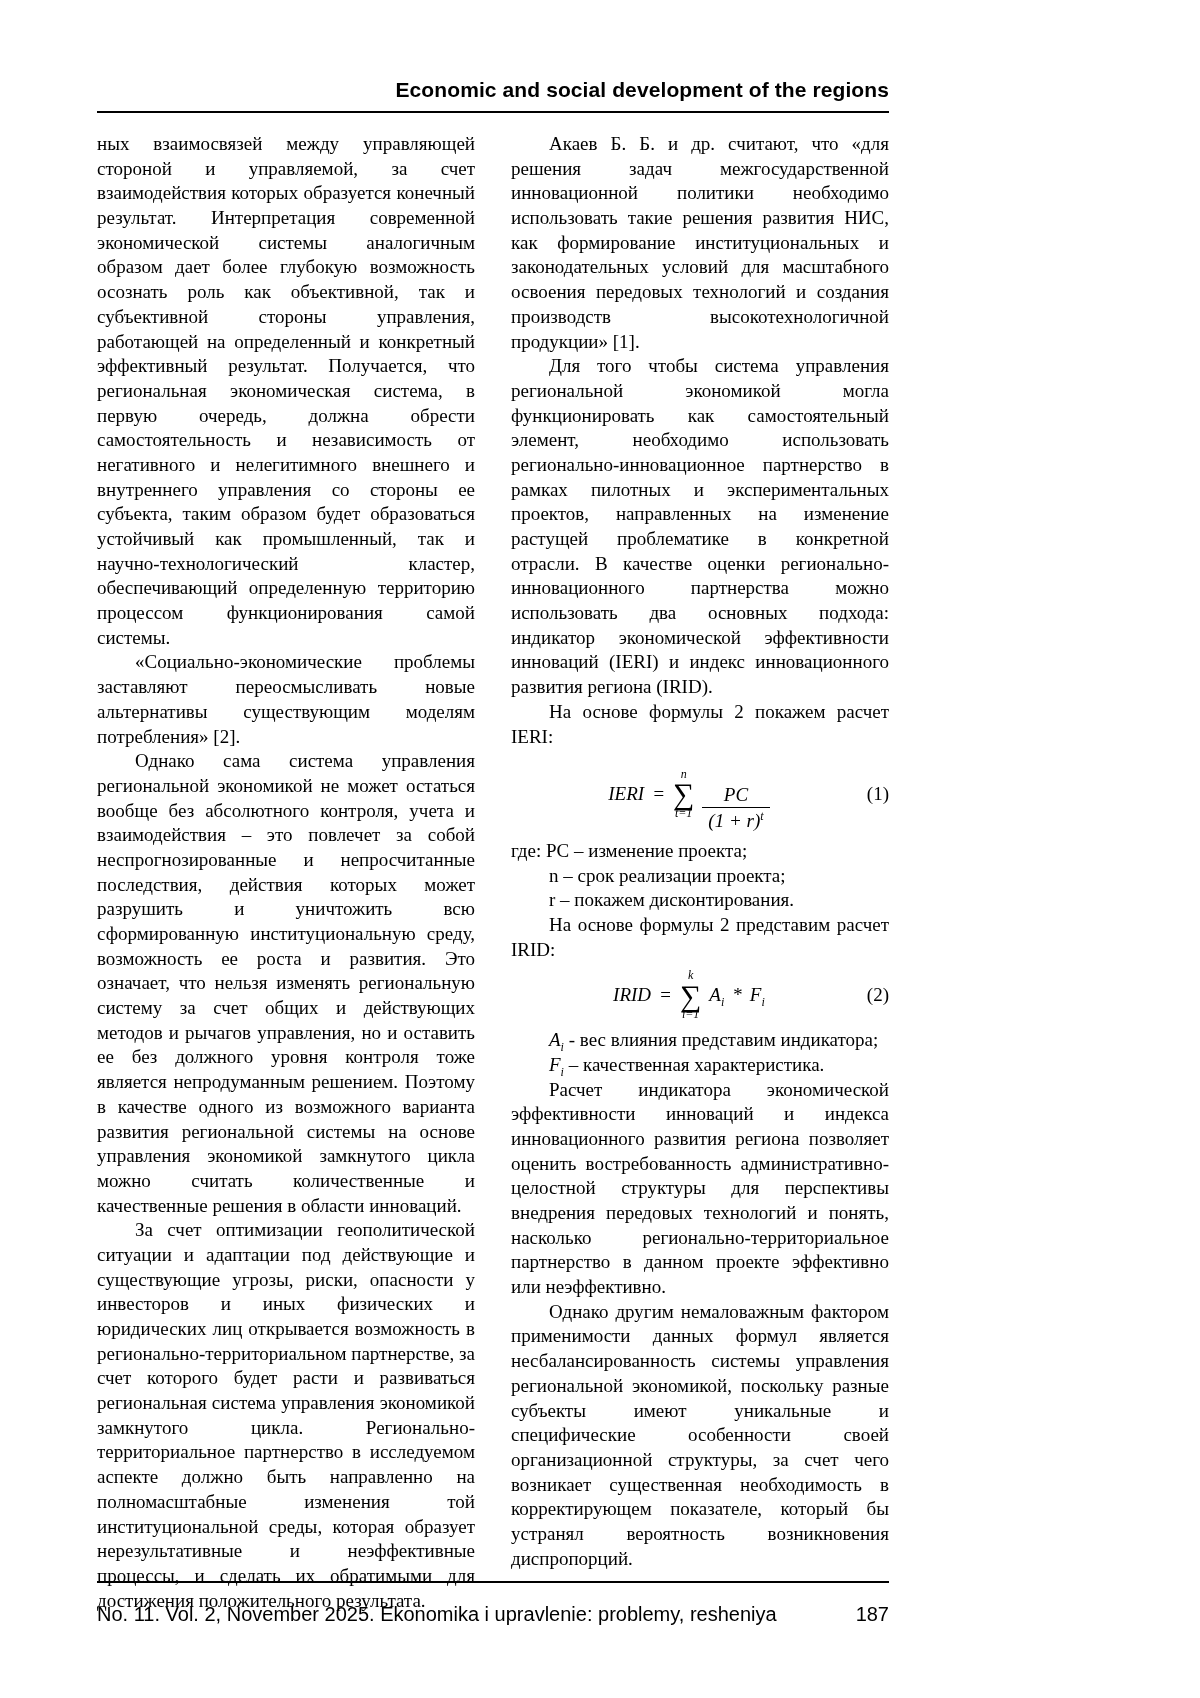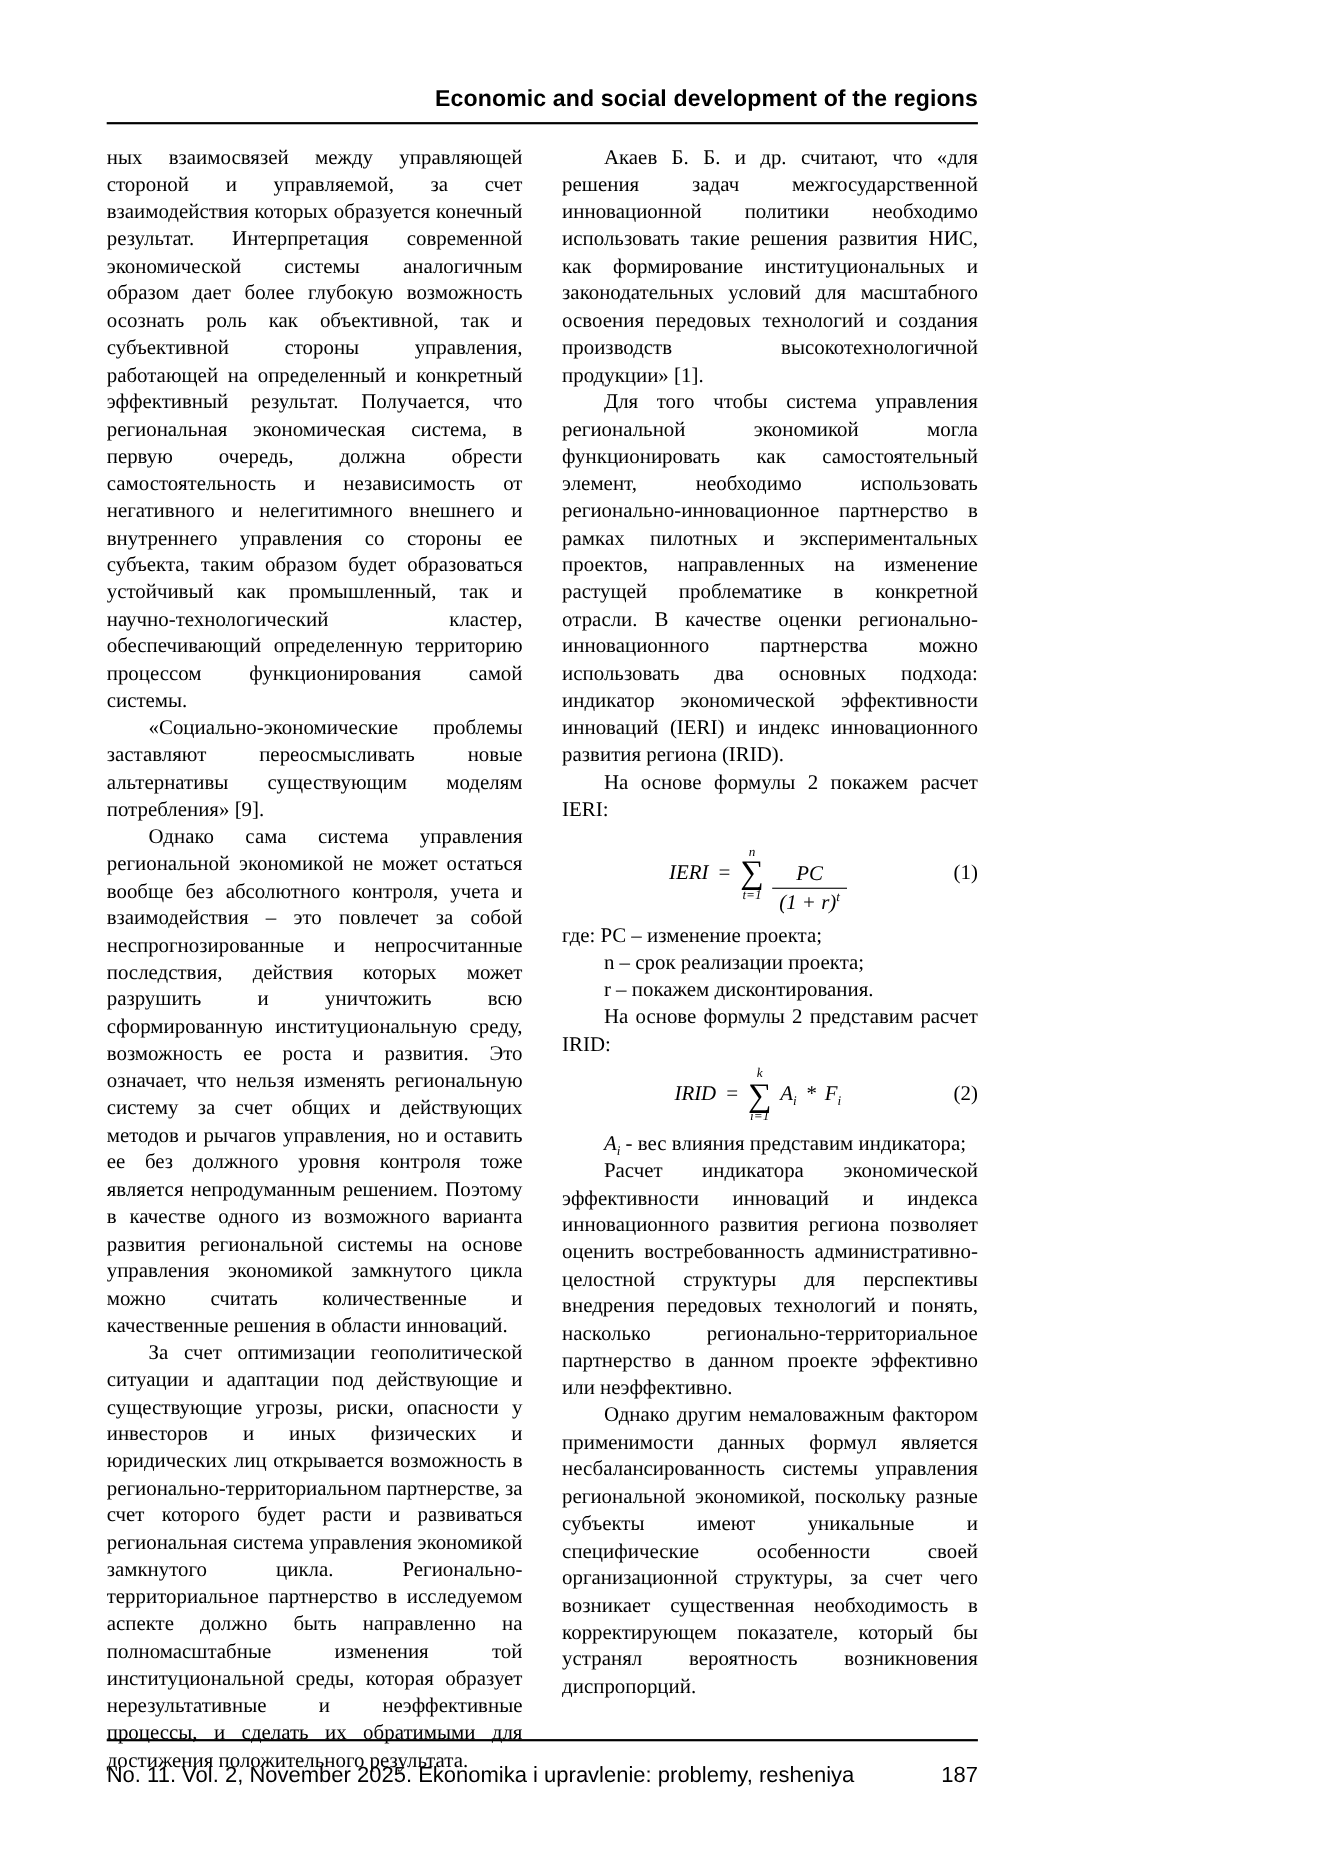--- a/index.html
+++ b/index.html
@@ -125,21 +125,21 @@
 
   <header class="page-header">
     <div class="header-title">Economic and social development of the regions</div>
     <div class="header-rule"></div>
   </header>
 
   <main class="columns">
 
     <section class="col col-left">
       <p class="para no-indent">ных взаимосвязей между управляющей стороной и управляемой, за счет взаимодействия которых образуется конечный результат. Интерпретация современной экономической системы аналогичным образом дает более глубокую возможность осознать роль как объективной, так и субъективной стороны управления, работающей на определенный и конкретный эффективный результат. Получается, что региональная экономическая система, в первую очередь, должна обрести самостоятельность и независимость от негативного и нелегитимного внешнего и внутреннего управления со стороны ее субъекта, таким образом будет образоваться устойчивый как промышленный, так и научно-технологический кластер, обеспечивающий определенную территорию процессом функционирования самой системы.</p>
-      <p class="para">«Социально-экономические проблемы заставляют переосмысливать новые альтернативы существующим моделям потребления» [9].</p>
+      <p class="para">«Социально-экономические проблемы заставляют переосмысливать новые альтернативы существующим моделям потребления» [2].</p>
       <p class="para">Однако сама система управления региональной экономикой не может остаться вообще без абсолютного контроля, учета и взаимодействия – это повлечет за собой неспрогнозированные и непросчитанные последствия, действия которых может разрушить и уничтожить всю сформированную институциональную среду, возможность ее роста и развития. Это означает, что нельзя изменять региональную систему за счет общих и действующих методов и рычагов управления, но и оставить ее без должного уровня контроля тоже является непродуманным решением. Поэтому в качестве одного из возможного варианта развития региональной системы на основе управления экономикой замкнутого цикла можно считать количественные и качественные решения в области инноваций.</p>
       <p class="para">За счет оптимизации геополитической ситуации и адаптации под действующие и существующие угрозы, риски, опасности у инвесторов и иных физических и юридических лиц открывается возможность в регионально-территориальном партнерстве, за счет которого будет расти и развиваться региональная система управления экономикой замкнутого цикла. Регионально-территориальное партнерство в исследуемом аспекте должно быть направленно на полномасштабные изменения той институциональной среды, которая образует нерезультативные и неэффективные процессы, и сделать их обратимыми для достижения положительного результата.</p>
     </section>
 
     <section class="col col-right">
       <p class="para">Акаев Б. Б. и др. считают, что «для решения задач межгосударственной инновационной политики необходимо использовать такие решения развития НИС, как формирование институциональных и законодательных условий для масштабного освоения передовых технологий и создания производств высокотехнологичной продукции» [1].</p>
       <p class="para">Для того чтобы система управления региональной экономикой могла функционировать как самостоятельный элемент, необходимо использовать регионально-инновационное партнерство в рамках пилотных и экспериментальных проектов, направленных на изменение растущей проблематике в конкретной отрасли. В качестве оценки регионально-инновационного партнерства можно использовать два основных подхода: индикатор экономической эффективности инноваций (IERI) и индекс инновационного развития региона (IRID).</p>
       <p class="para">На основе формулы 2 покажем расчет IERI:</p>
 
       <div class="formula">
@@ -175,20 +175,21 @@
             <span class="sigma-limit">i=1</span>
           </span>
           <span class="math-var"><span>A</span><sub>i</sub></span>
           <span>*</span>
           <span class="math-var"><span>F</span><sub>i</sub></span>
         </span>
         <span class="formula-number">(2)</span>
       </div>
 
       <p class="para where-sub"><span class="math-var"><span>A</span><sub>i</sub></span><span> - вес влияния представим индикатора;</span></p>
+      <p class="para where-sub"><span class="math-var"><span>F</span><sub>i</sub></span><span> – качественная характеристика.</span></p>
 
       <p class="para">Расчет индикатора экономической эффективности инноваций и индекса инновационного развития региона позволяет оценить востребованность административно-целостной структуры для перспективы внедрения передовых технологий и понять, насколько регионально-территориальное партнерство в данном проекте эффективно или неэффективно.</p>
       <p class="para">Однако другим немаловажным фактором применимости данных формул является несбалансированность системы управления региональной экономикой, поскольку разные субъекты имеют уникальные и специфические особенности своей организационной структуры, за счет чего возникает существенная необходимость в корректирующем показателе, который бы устранял вероятность возникновения диспропорций.</p>
     </section>
 
   </main>
 
   <footer class="page-footer">
     <div class="footer-rule"></div>
     <div class="footer-row">

